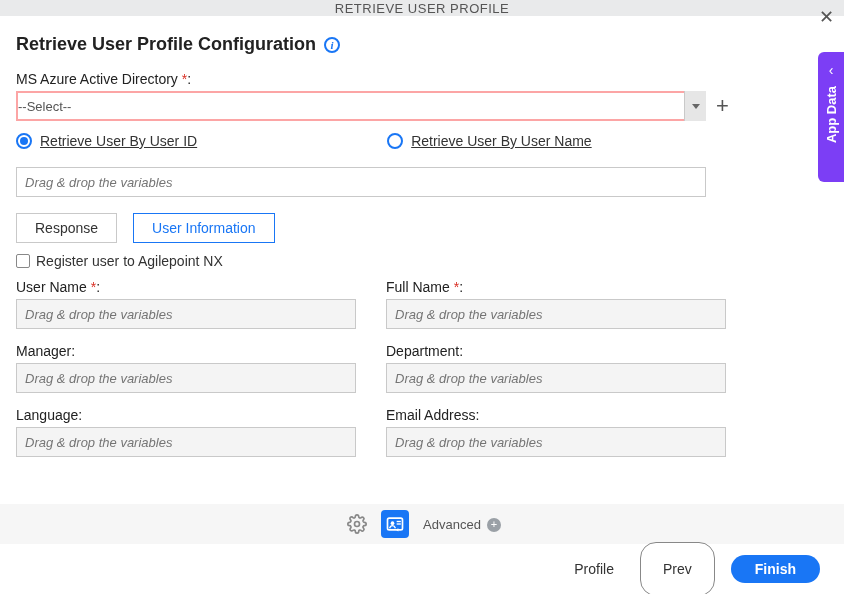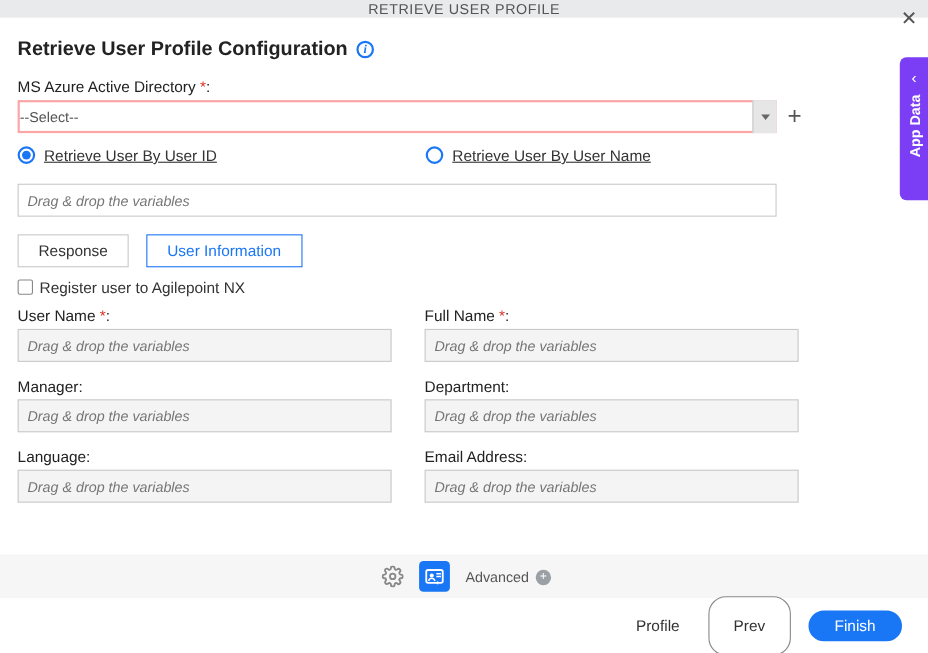--- a/index.html
+++ b/index.html
@@ -39,21 +39,21 @@
   .footer-top { height: 40px; background: #f6f6f6; display: flex; align-items: center; justify-content: center; gap: 10px; }
   .gear-icon, .profile-icon { width: 28px; height: 28px; display: flex; align-items: center; justify-content: center; }
   .gear-icon svg { width: 20px; height: 20px; }
   .profile-icon { background: #1976f5; border-radius: 4px; cursor: pointer; }
   .profile-icon svg { width: 20px; height: 20px; }
   .advanced-label { color: #555; font-size: 13px; margin-left: 4px; display: flex; align-items: flex-end; gap: 6px; cursor: pointer; }
   .plus-circle { width: 14px; height: 14px; border-radius: 50%; background: #9aa0a6; color: #fff; display: flex; align-items: center; justify-content: center; font-size: 11px; line-height: 1; }
   .footer-bottom { height: 50px; background: #fff; display: flex; align-items: center; justify-content: flex-end; gap: 16px; padding: 0 24px; }
   .btn-text { color: #333; font-size: 14px; cursor: pointer; padding: 6px 10px; }
   .btn-outline { border: 1px solid #888; border-radius: 16px; padding: 18px 22px; font-size: 14px; cursor: pointer; background: #fff; color: #333; font-weight: normal; }
-  .btn-primary { border: none; border-radius: 16px; padding: 6px 24px; font-size: 14px; cursor: pointer; background: #1976f5; color: #fff; font-weight: normal; }
+  .btn-primary { border: none; border-radius: 16px; padding: 6px 24px; font-size: 14px; cursor: pointer; background: #1976f5; color: #fff; font-weight: bold; }
   .side-tab { position: absolute; right: 0; top: 52px; width: 26px; height: 130px; background: #7c3ef5; border-top-left-radius: 6px; border-bottom-left-radius: 6px; display: flex; flex-direction: column; align-items: center; padding-top: 10px; cursor: pointer; }
   .side-tab-chevron { color: #fff; font-size: 14px; margin-bottom: 8px; }
   .side-tab-label { writing-mode: vertical-rl; transform: rotate(180deg); color: #fff; font-size: 13px; font-weight: bold; }
 </style>
 </head>
 <body>
 
 <div class="window">
 
   <div class="titlebar">

